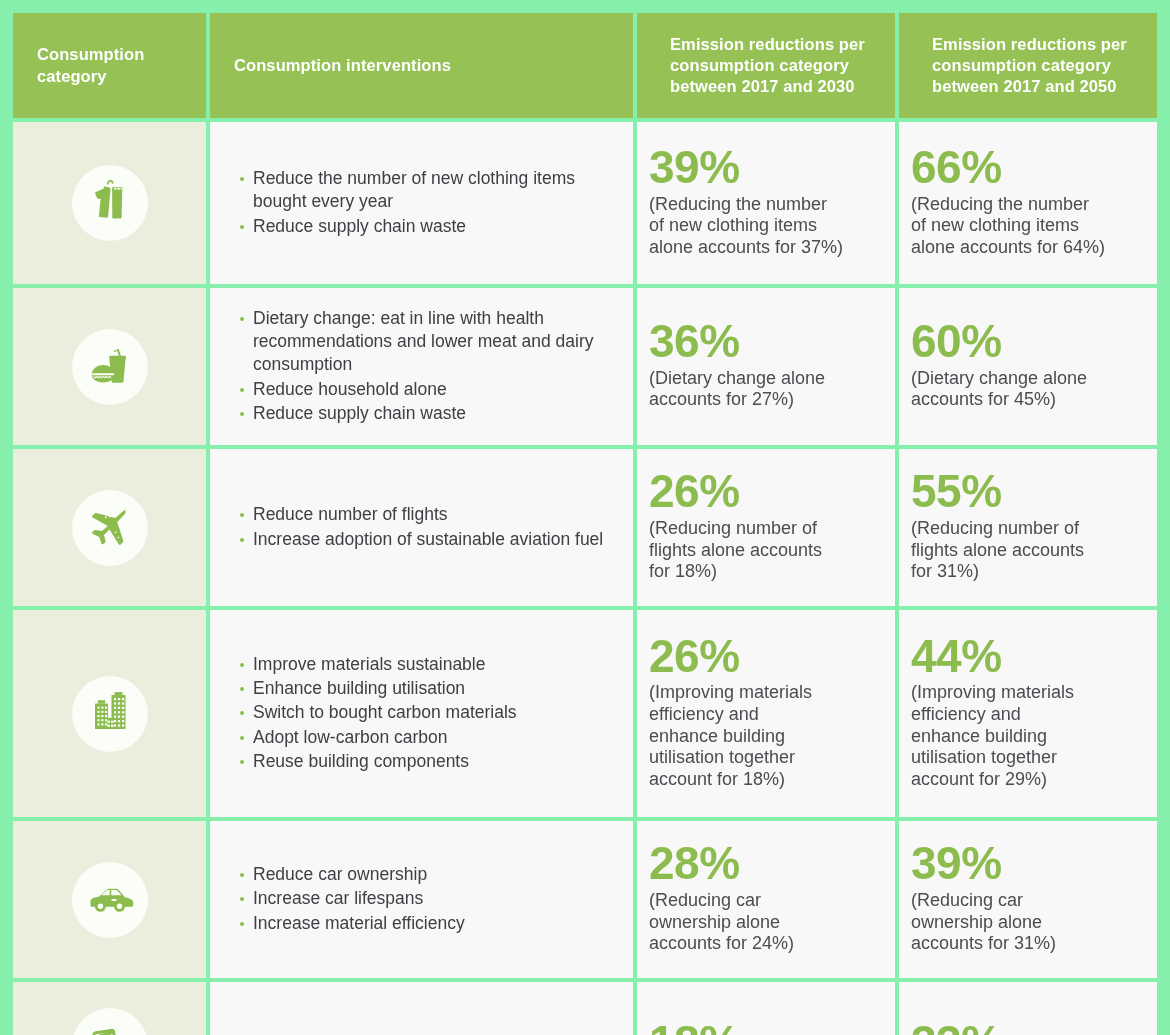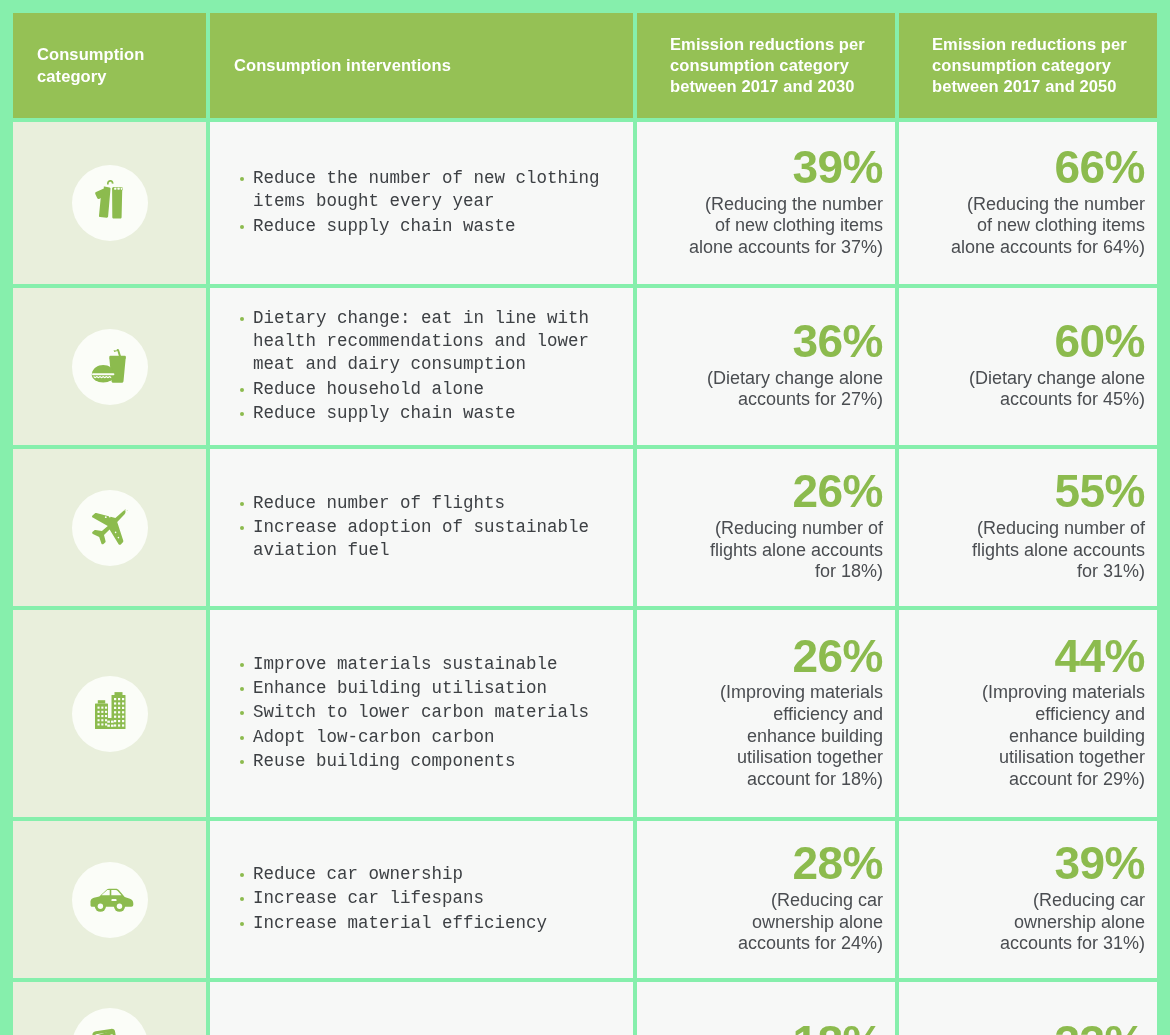--- a/index.html
+++ b/index.html
@@ -61,29 +61,28 @@
     vertical-align: middle;
     text-align: left;
     padding: 12px 20px 12px 28px;
     color: #3d4044;
     font-size: 17.5px;
     line-height: 1.32;
   }
   td.pct {
     background: #f7f8f7;
     vertical-align: middle;
-    text-align: right;
+    text-align: left;
     padding: 10px 12px 14px 12px;
   }
   .bullets { margin: 0; padding: 0; list-style: none; }
   .bullets li {
     position: relative;
     padding-left: 15px;
     margin: 0 0 1px 0;
-    font-family: Liberation Mono, monospace;
   }
   .bullets li::before {
     content: "";
     position: absolute;
     left: 2px;
     top: 10px;
     width: 4px;
     height: 4px;
     background: #8cbb4e;
     border-radius: 50%;
@@ -302,21 +301,21 @@
                     <rect x="28" y="37.6" width="2.6" height="2.2"></rect>
                 </g>
               </g>
             </svg>
           </span>
         </td>
         <td class="interv">
           <ul class="bullets">
             <li>Improve materials sustainable</li>
             <li>Enhance building utilisation</li>
-            <li>Switch to lower carbon materials</li>
+            <li>Switch to bought carbon materials</li>
             <li>Adopt low-carbon carbon</li>
             <li>Reuse building components</li>
           </ul>
         </td>
         <td class="pct">
           <div class="bignum">26%</div>
           <div class="subnote">(Improving materials
 efficiency and
 enhance building
 utilisation together

